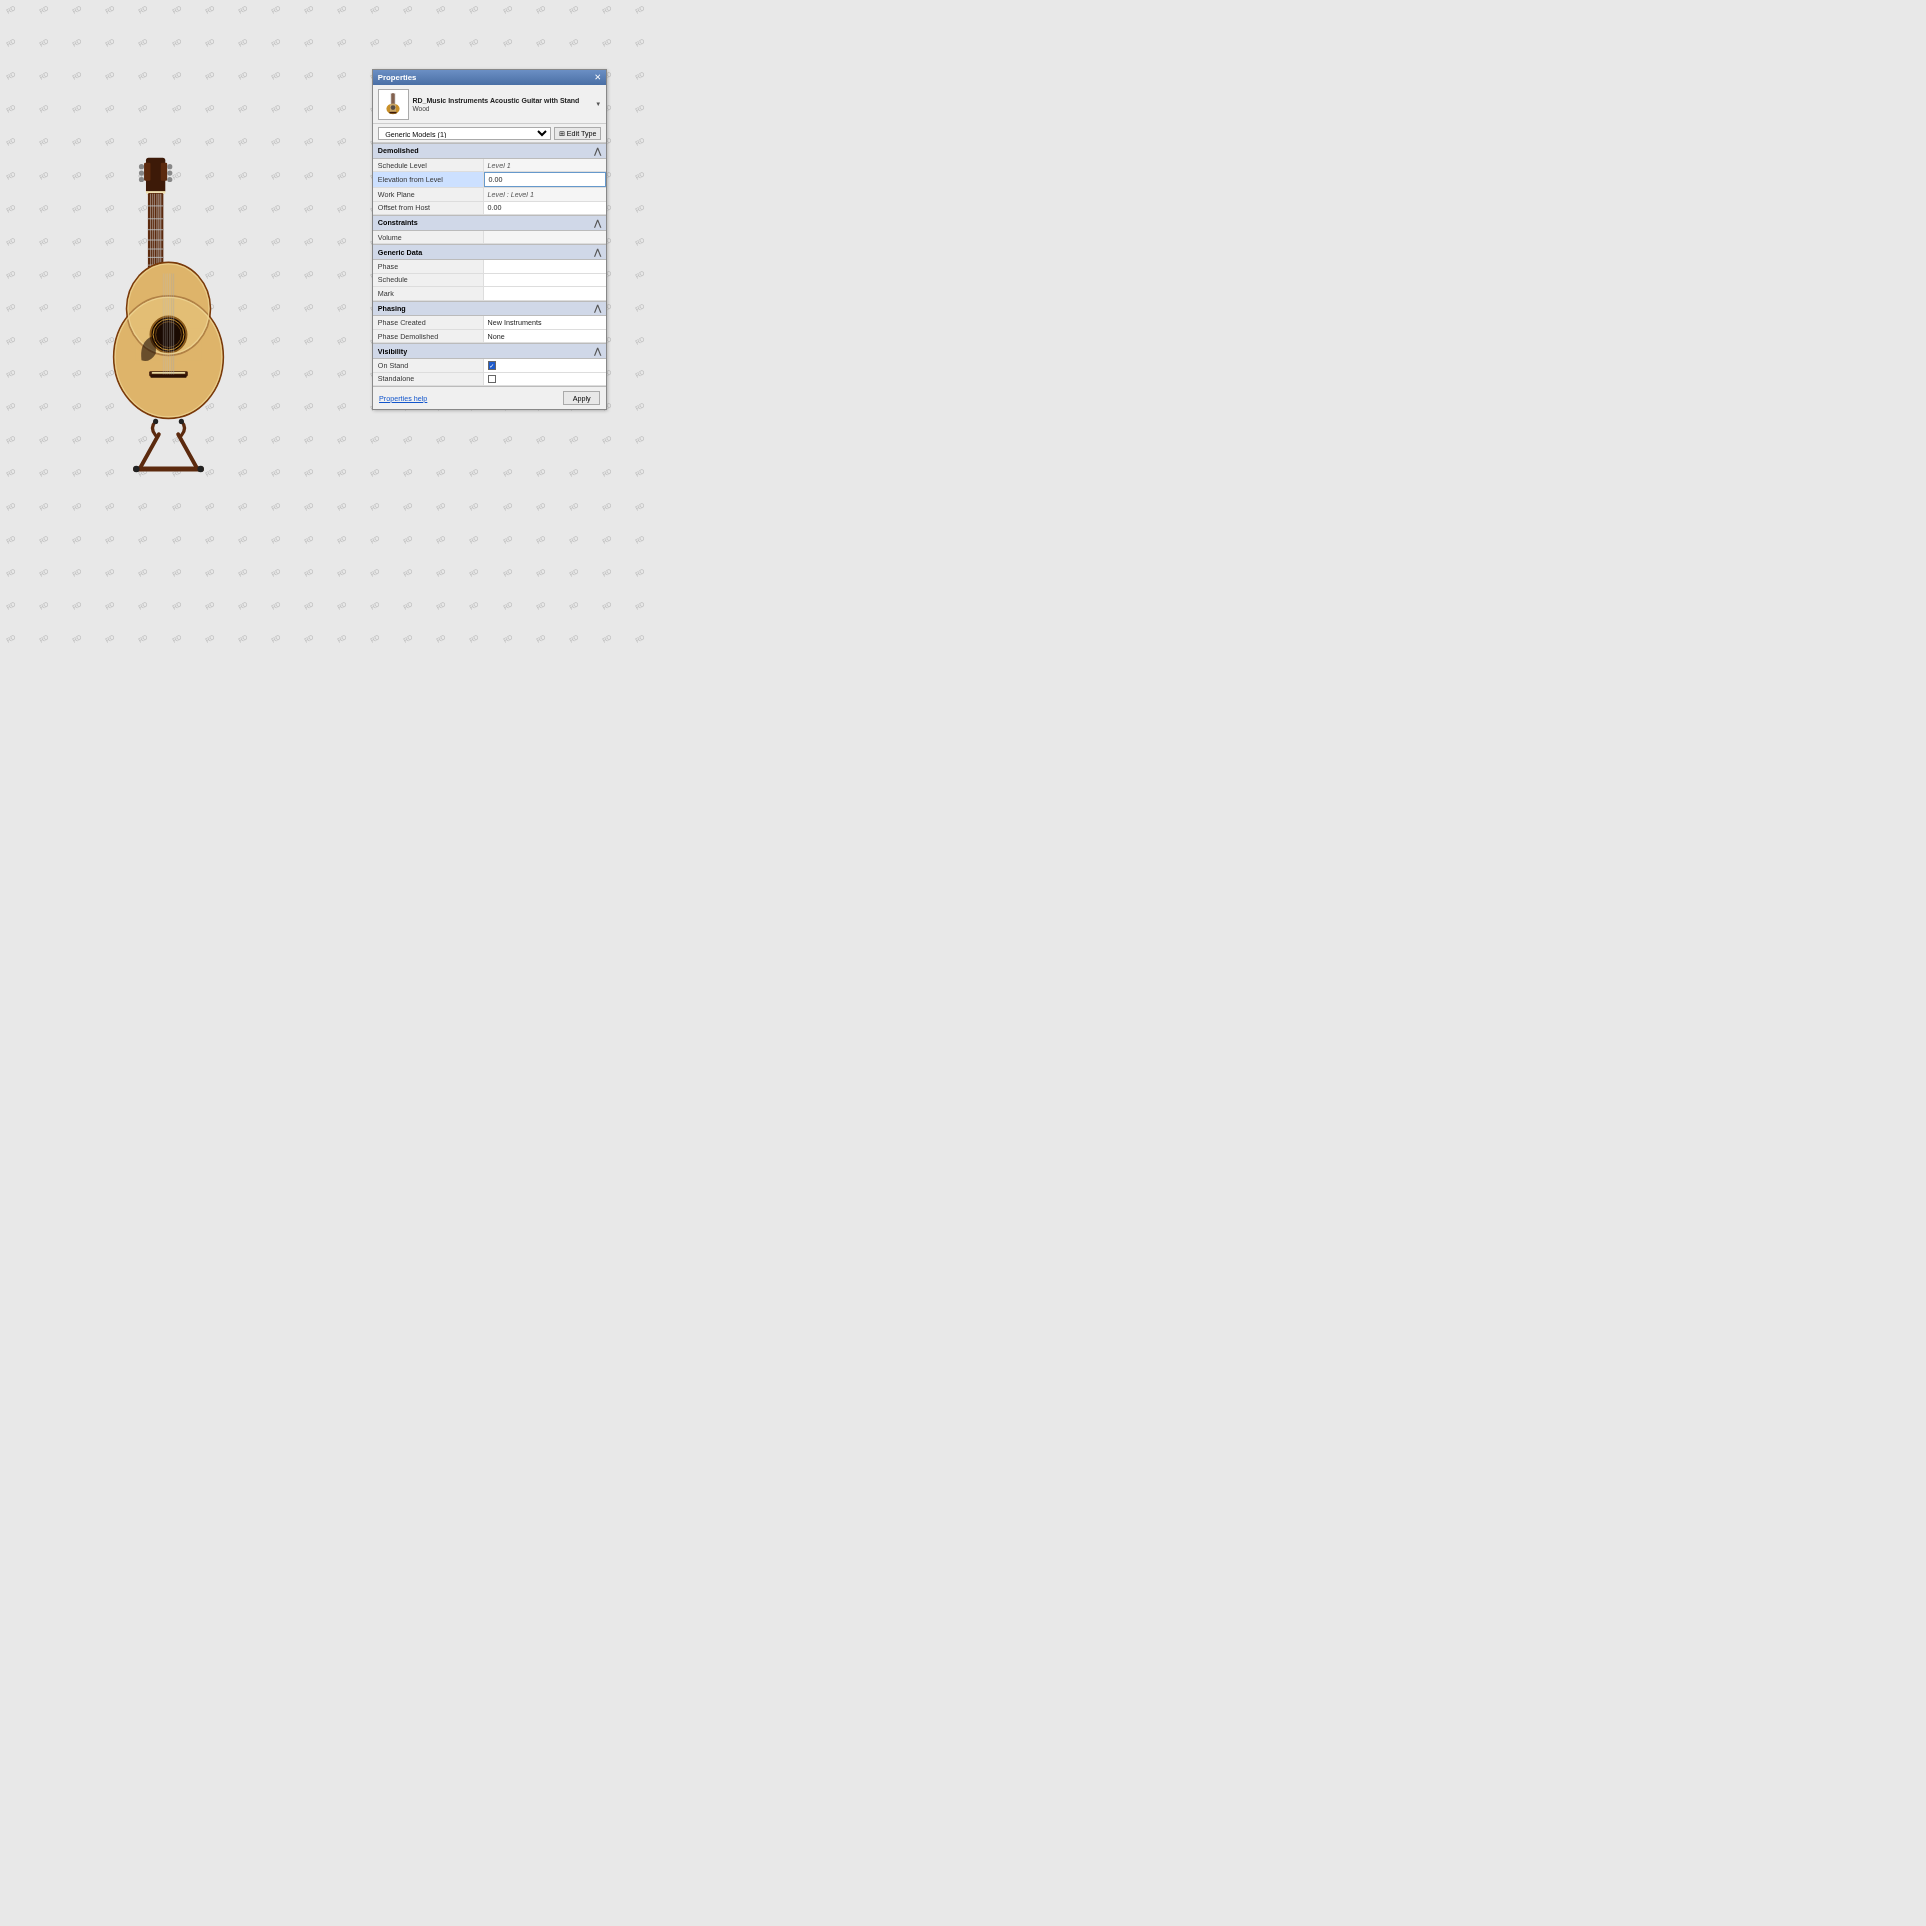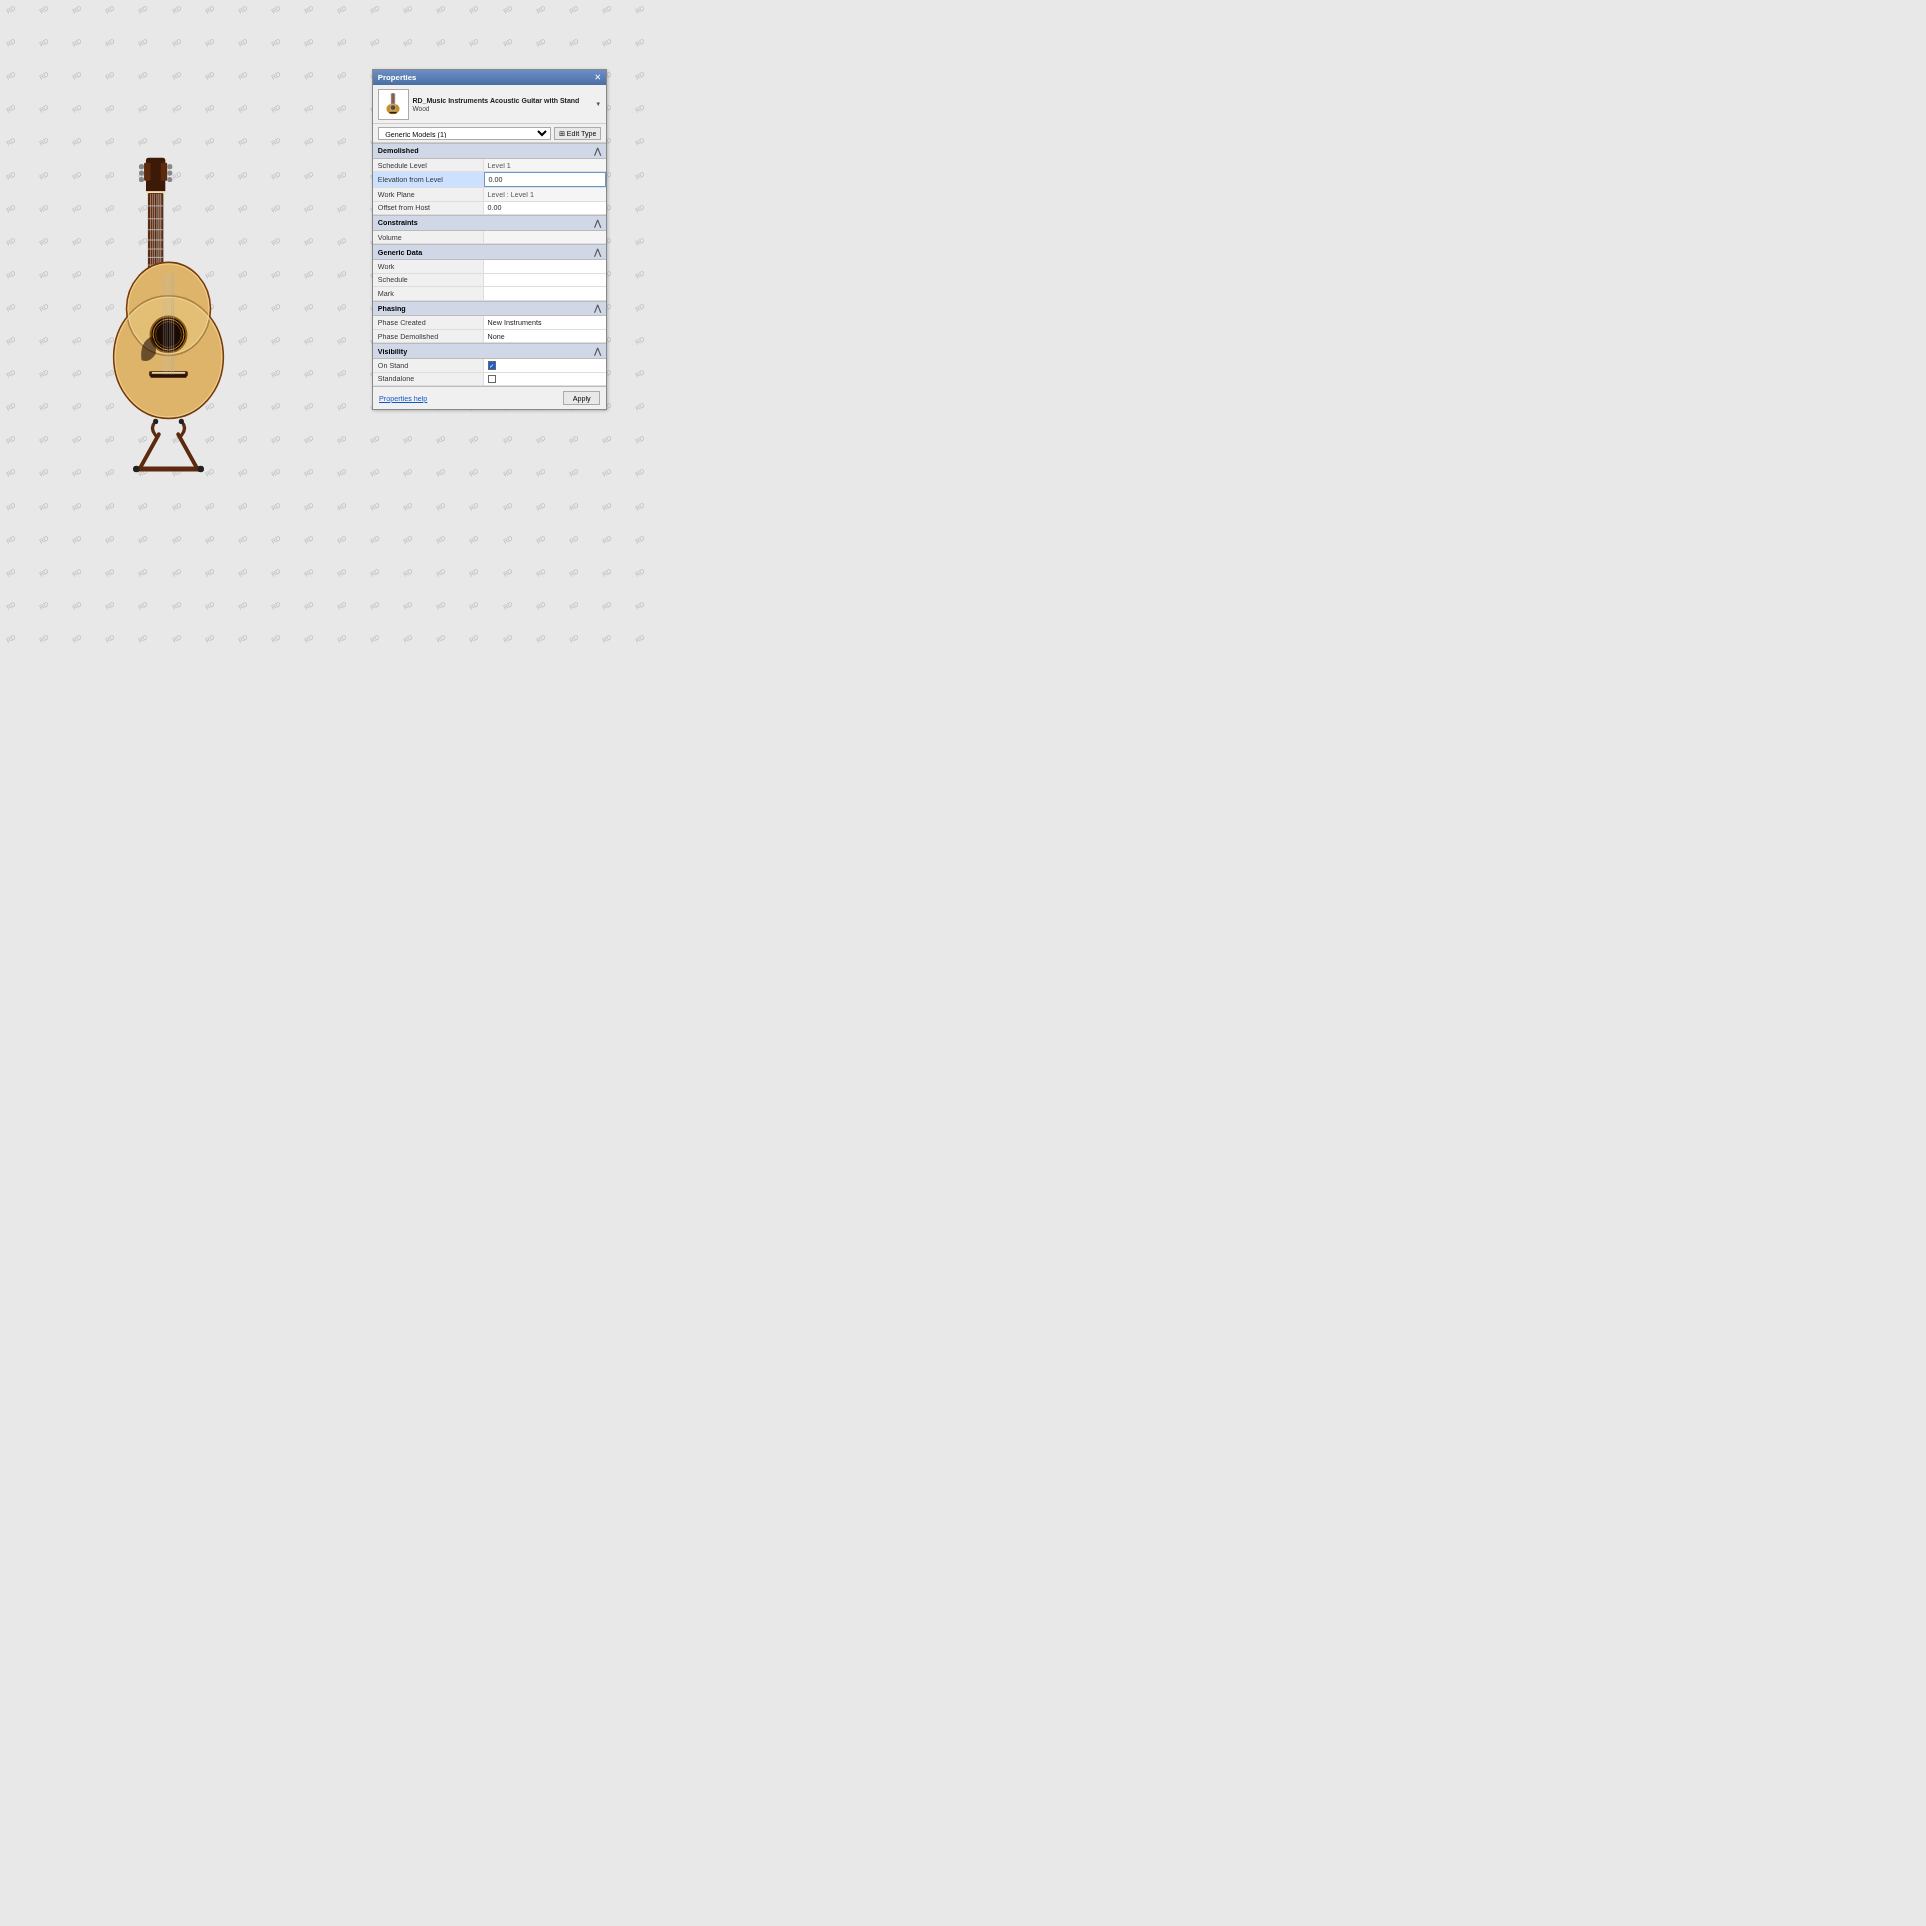--- a/index.html
+++ b/index.html
@@ -203,20 +203,21 @@
     }
 
     .prop-value.editable {
       border: 0.6px solid #6699cc;
       background: #fff;
     }
 
     .prop-value.readonly {
       background: #f5f5f5;
       color: #555;
+      font-style: italic;
     }
 
     
     .checkbox-checked {
       width: 8.4px;
       height: 8.4px;
       border: 0.6px solid #666;
       background: #1e5bcc;
       display: inline-flex;
       align-items: center;
@@ -872,21 +873,21 @@
 
     <div class="section-header">
       <div class="section-header-cell">
         <span>Generic Data</span>
         <span class="collapse-icon">⋀</span>
       </div>
     </div>
 
     <div class="prop-row">
       <div class="prop-label">
-        <span>Work</span>
+        <span>Phase</span>
       </div>
       <div class="prop-value">
         <span></span>
       </div>
     </div>
 
     <div class="prop-row">
       <div class="prop-label">
         <span>Schedule</span>
       </div>

